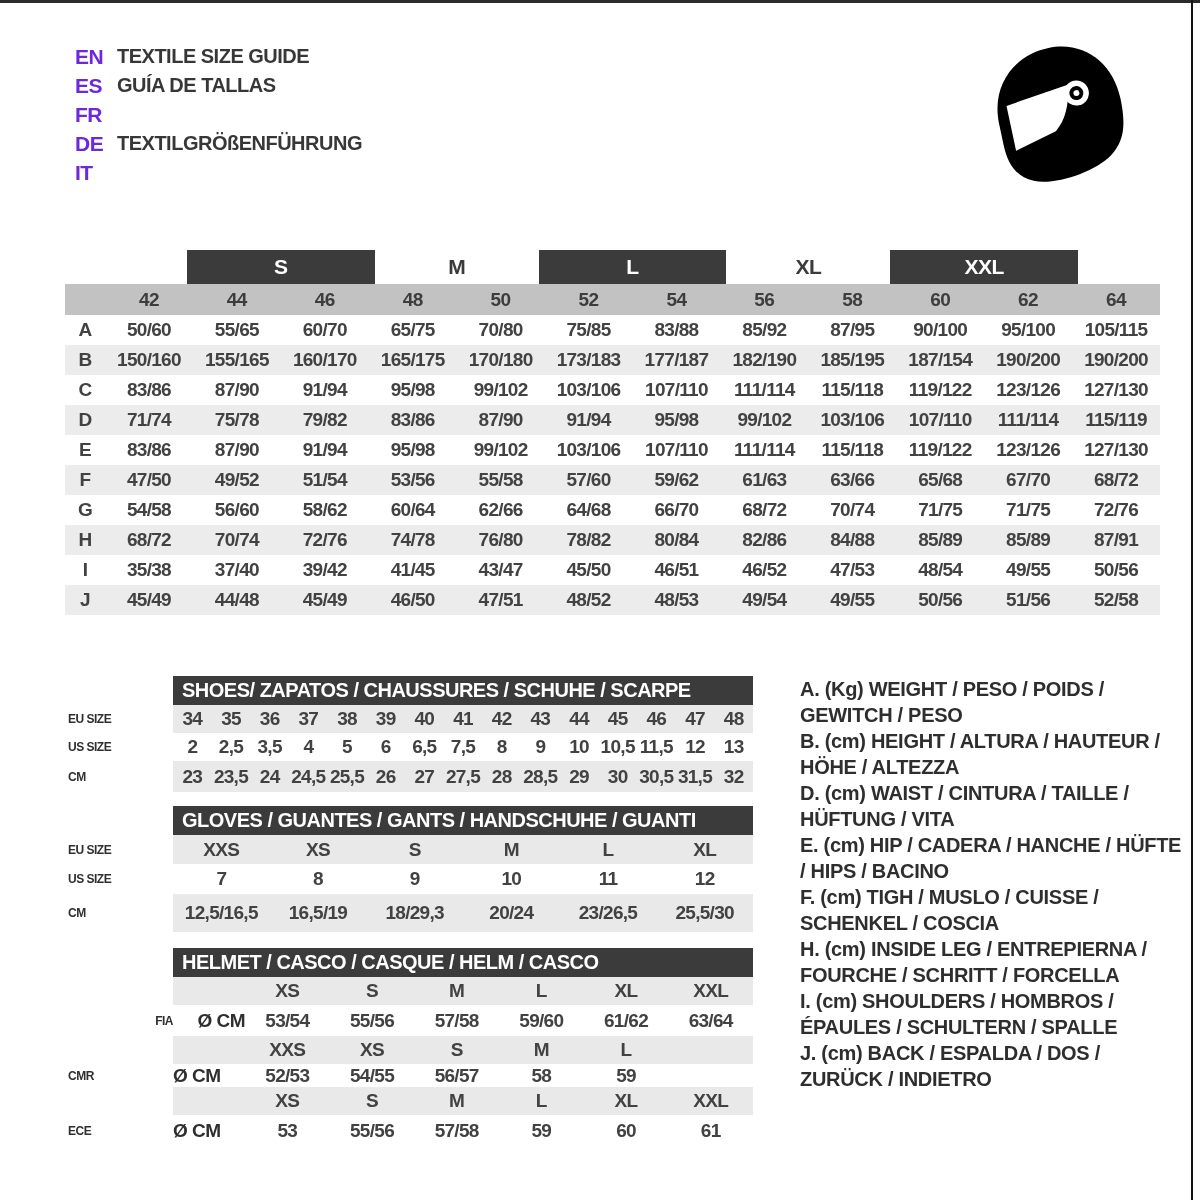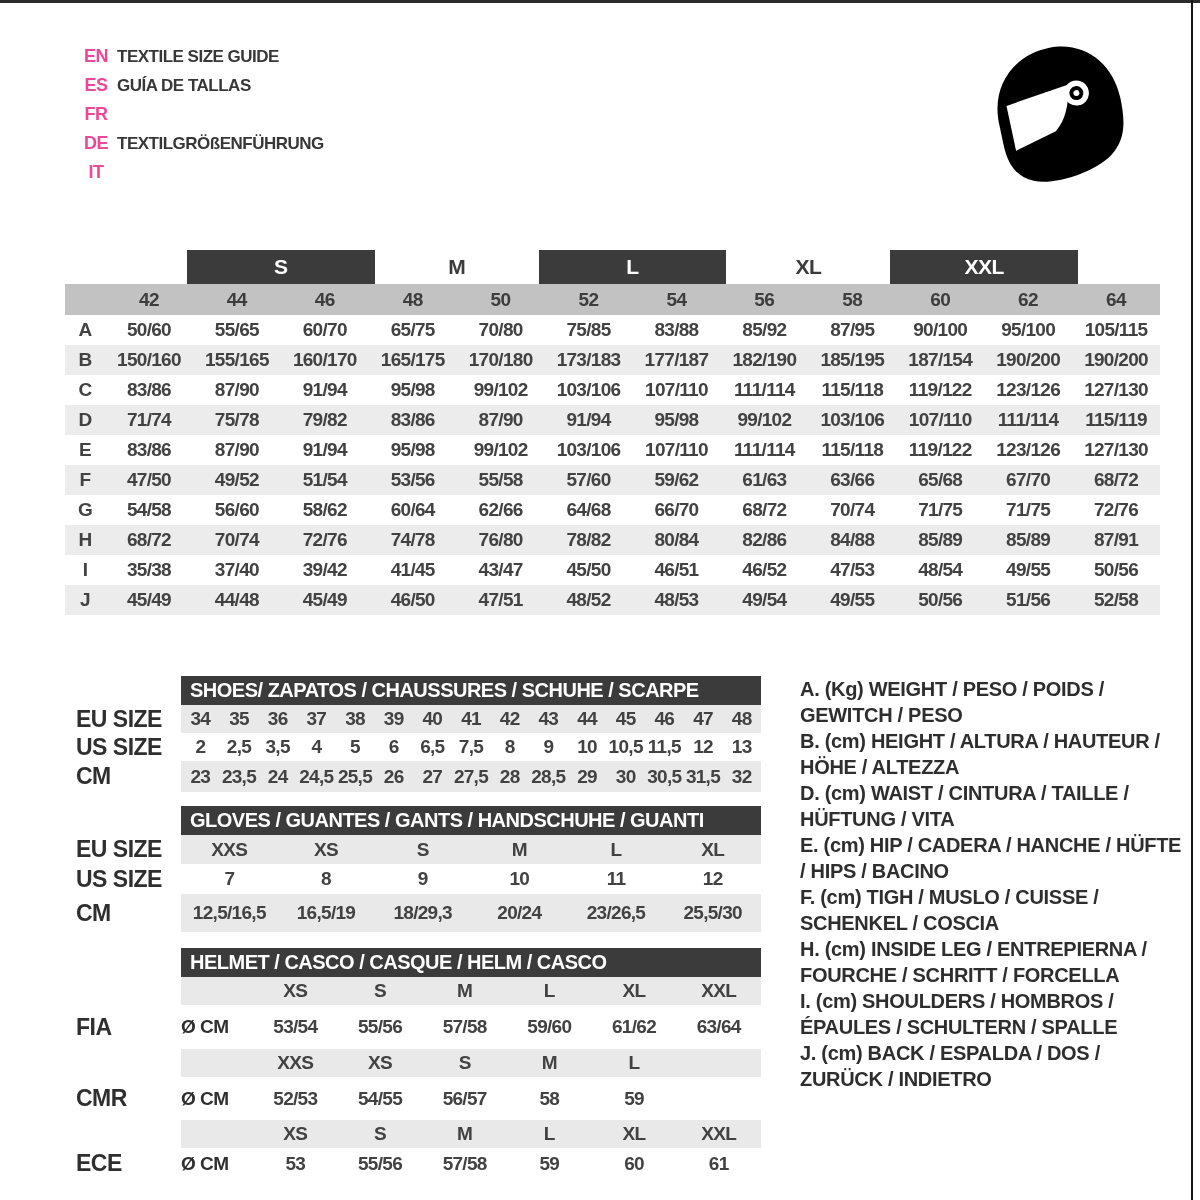--- a/index.html
+++ b/index.html
@@ -6,22 +6,22 @@
   html,body { width:1200px; height:1200px; background:#fff; overflow:hidden;
               font-family:"Liberation Sans", sans-serif; color:#3f3f3f; }
   .page { position:relative; width:1200px; height:1200px; background:#fff; }
 
   .top-border { position:absolute; left:0; top:0; width:1200px; height:3px; background:#2b2b2b; }
   .right-border { position:absolute; left:1191px; top:0; width:2px; height:1200px; background:#141414; }
 
   
   .lang-block { position:absolute; left:75px; top:42px; }
   .lang-row { display:flex; height:29px; align-items:center; }
-  .lang-code { width:42px; font-size:18px; font-weight:700; letter-spacing:-0.5px; color:#ec4899;text-align:center; }
-  .lang-title { font-size:17px; font-weight:700; letter-spacing:-0.5px; color:#373737; }
+  .lang-code { width:42px; font-size:21px; font-weight:700; letter-spacing:-0.5px; color:#6d28d9; }
+  .lang-title { font-size:20px; font-weight:700; letter-spacing:-0.5px; color:#373737; }
 
   .helmet-wrap { position:absolute; left:975px; top:35px; width:170px; height:165px; }
 
   
   .main-table { position:absolute; left:65px; top:250px; width:1095px; }
   .grid13 { display:grid; grid-template-columns:40px repeat(12, 1fr); }
   .band-row { height:34px; margin-bottom:0; }
   .band { display:flex; align-items:center; justify-content:center;
           font-size:21px; font-weight:700; letter-spacing:-0.5px; }
   .band.boxed { background:#3b3b3b; color:#fff; margin:0 -6px; }
@@ -29,26 +29,26 @@
   .numeric-row { height:31px; background:#c2c2c2; }
   .numeric-row .cell { display:flex; align-items:center; justify-content:center;
                        font-size:19px; font-weight:700; letter-spacing:-0.5px; color:#3d3d3d; }
   .body-row { height:30px; }
   .body-row.shaded { background:#ececec; }
   .body-row .cell, .body-row .rowletter {
       display:flex; align-items:center; justify-content:center;
       font-size:19px; font-weight:700; letter-spacing:-0.7px; color:#424242; white-space:nowrap; }
 
   
-  .lower { position:absolute; left:66px; width:695px; }
+  .lower { position:absolute; left:58px; width:695px; }
   .titlebar { margin-left:115px; width:580px; height:29px; background:#3b3b3b; color:#fff;
               display:flex; align-items:center; padding-left:9px;
               font-size:20px; font-weight:700; letter-spacing:-0.5px; }
   .trow { display:grid; align-items:center; }
-  .trow .lab { font-size:23px; font-weight:700; letter-spacing:-0.5px; color:#2f2f2f; padding-left:10px; white-space:nowrap; }
+  .trow .lab { font-size:12px; font-weight:700; letter-spacing:-0.5px; color:#2f2f2f; padding-left:10px; white-space:nowrap; }
   .trow .cell { display:flex; align-items:center; justify-content:center;
                 font-size:19px; font-weight:700; letter-spacing:-0.7px; color:#424242; white-space:nowrap; }
   .trow.shaded { background:linear-gradient(to right, #ffffff 115px, #e9e9e9 115px); }
   .cols15 { grid-template-columns:115px repeat(15, 1fr); }
   .cols6  { grid-template-columns:115px repeat(6, 1fr); }
   .colsH  { grid-template-columns:115px 72px repeat(6, 1fr); }
   .trow .unit { font-size:19px; font-weight:700; letter-spacing:-0.5px; color:#2f2f2f; white-space:nowrap; }
 
   
   .legend { position:absolute; left:800px; top:676px; width:386px; }
@@ -374,41 +374,41 @@
         <div class="trow colsH shaded" style="height: 28px;">
           <div class="lab"></div>
           <div class="unit"></div>
           <div class="cell">XS</div>
           <div class="cell">S</div>
           <div class="cell">M</div>
           <div class="cell">L</div>
           <div class="cell">XL</div>
           <div class="cell">XXL</div>
         </div>
-        <div class="trow colsH" style="height: 44px;">
+        <div class="trow colsH" style="height: 31px; text-align: right;">
           <div class="lab">FIA</div>
           <div class="unit">Ø CM</div>
           <div class="cell">53/54</div>
           <div class="cell">55/56</div>
           <div class="cell">57/58</div>
           <div class="cell">59/60</div>
           <div class="cell">61/62</div>
           <div class="cell">63/64</div>
         </div>
         <div class="trow colsH shaded" style="height: 28px;">
           <div class="lab"></div>
           <div class="unit"></div>
           <div class="cell">XXS</div>
           <div class="cell">XS</div>
           <div class="cell">S</div>
           <div class="cell">M</div>
           <div class="cell">L</div>
           <div class="cell"></div>
         </div>
-        <div class="trow colsH" style="height: 43px;">
+        <div class="trow colsH" style="height: 23px;">
           <div class="lab">CMR</div>
           <div class="unit">Ø CM</div>
           <div class="cell">52/53</div>
           <div class="cell">54/55</div>
           <div class="cell">56/57</div>
           <div class="cell">58</div>
           <div class="cell">59</div>
           <div class="cell"></div>
         </div>
         <div class="trow colsH shaded" style="height: 28px;">

